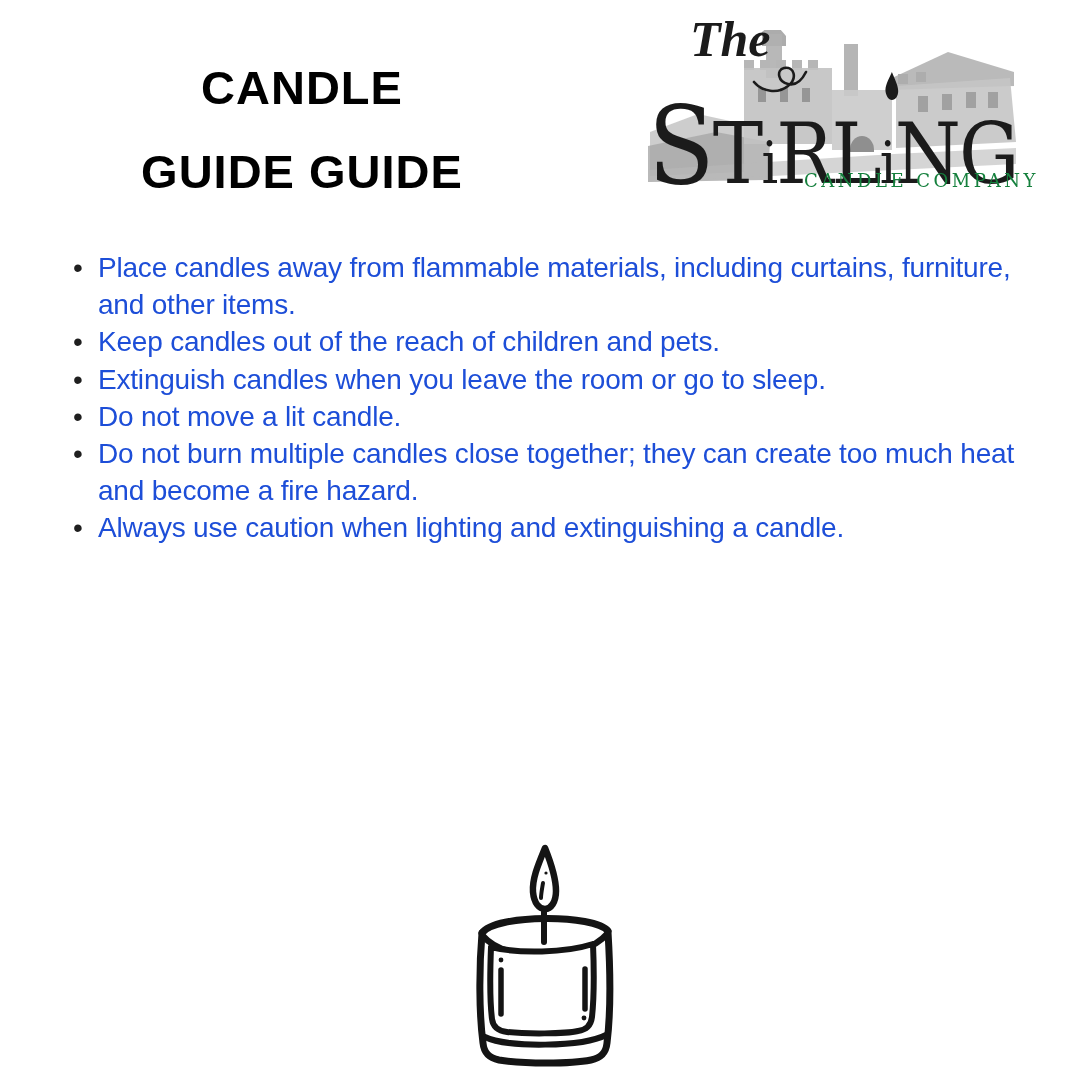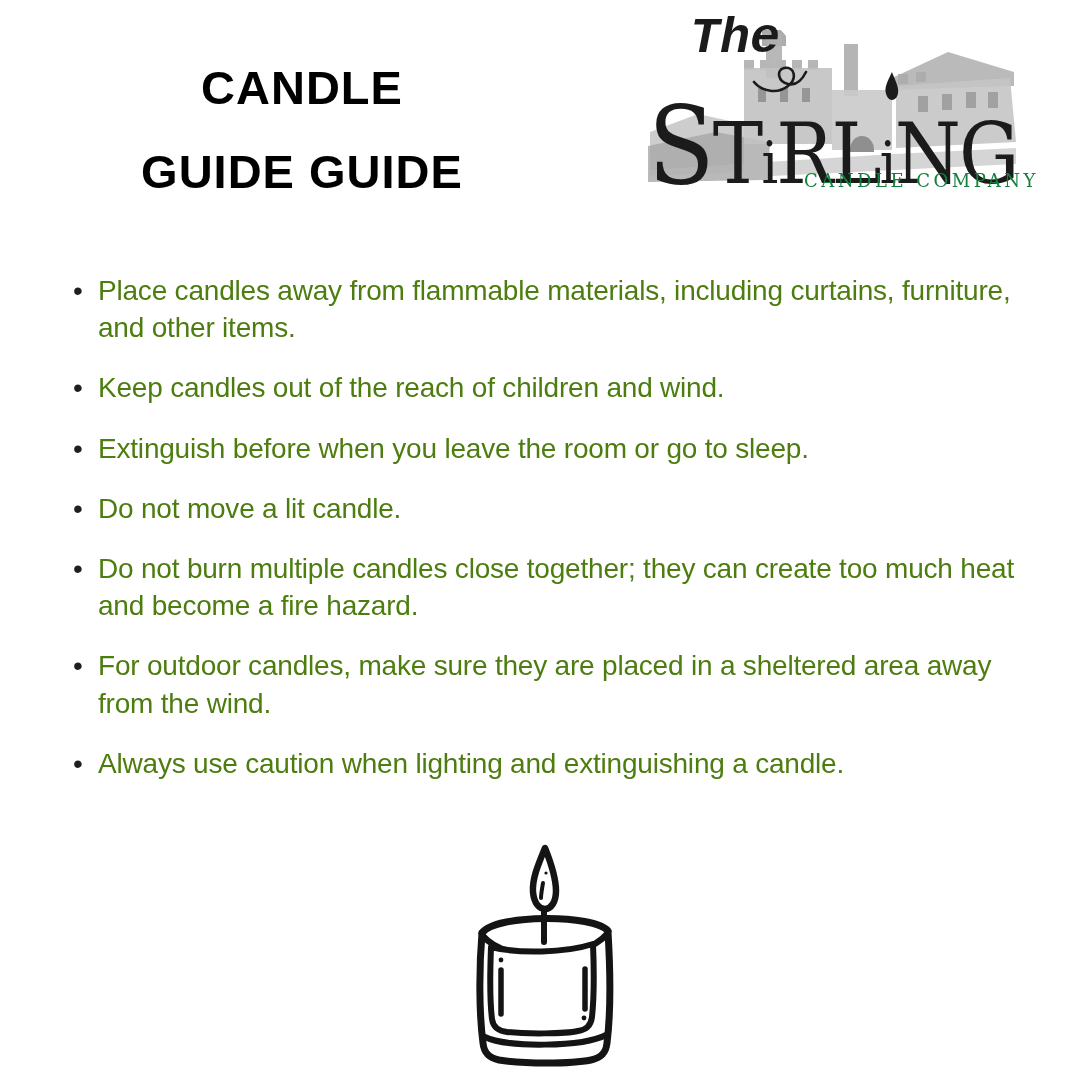--- a/index.html
+++ b/index.html
@@ -30,21 +30,21 @@
     position:absolute;
     left:648px; top:12px;
     width:372px; height:185px;
   }
   .logo .castle {
     position:absolute; left:0; top:18px;
     width:372px; height:160px;
   }
   .logo .the {
     position:absolute; left:42px; top:2px;
-    font-family:Liberation Mono, monospace;
+    font-family:Liberation Serif, serif;
     font-style:italic; font-weight:bold;
     font-size:50px; line-height:1;
     color:#1b1b1b; z-index:2;
   }
   .logo .the-swirl {
     position:absolute; left:104px; top:48px; z-index:2;
   }
   .stirling {
     position:absolute; left:0; bottom:8px;
     white-space:nowrap;
@@ -73,22 +73,21 @@
     position:absolute;
     left:70px; top:249px; width:952px;
   }
   .tips ul { list-style:none; margin:0; padding:0; }
   .tips li {
     position:relative;
     padding-left:28px;
     font-size:28px;
     line-height:37.2px;
     letter-spacing:-0.2px;
-    color:#4d7c0f;
-    margin-top:23px;
+    color:#1d4ed8;
   }
   .tips li::before {
     content:"\2022";
     position:absolute; left:3px; top:0;
     font-size:28px; color:#1f1f1f;
   }
 
   
   .candle {
     position:absolute;
@@ -148,25 +147,24 @@
             <path d="M8 0 C4 8 0 14 1 20 C2 25 5 28 8 28 C12 28 15 24 15 19 C15 13 11 7 8 0 Z" fill="#1b1b1b"></path>
           </svg><span>i</span></span><span class="ltr-tall">NG</span>
     </div>
 
     <div class="tagline">CANDLE COMPANY</div>
   </div>
 
   <div class="tips">
     <ul>
       <li><span>Place candles away from flammable materials, including curtains, furniture, and other items.</span></li>
-      <li><span>Keep candles out of the reach of children and wind.</span></li>
-      <li><span>Extinguish before when you leave the room or go to sleep.</span></li>
+      <li><span>Keep candles out of the reach of children and pets.</span></li>
+      <li><span>Extinguish candles when you leave the room or go to sleep.</span></li>
       <li><span>Do not move a lit candle.</span></li>
       <li><span>Do not burn multiple candles close together; they can create too much heat and become a fire hazard.</span></li>
-      <li><span>For outdoor candles, make sure they are placed in a sheltered area away from the wind.</span></li>
       <li><span>Always use caution when lighting and extinguishing a candle.</span></li>
     </ul>
   </div>
 
   <svg class="candle" viewBox="0 0 230 228">
     <g stroke="#141414" fill="none" stroke-linecap="round" stroke-linejoin="round">
 
       <path d="M120 5 C113 22 107 36 108 49 C109 60 114 66 120 66 C126 66 131 59 131 48 C131 35 126 20 120 5 Z" fill="#ffffff" stroke-width="6.5"></path>
       <circle cx="121" cy="30" r="1.6" fill="#141414" stroke="none"></circle>
       <path d="M118 40 C117 46 116 51 116 55" stroke-width="4"></path>

